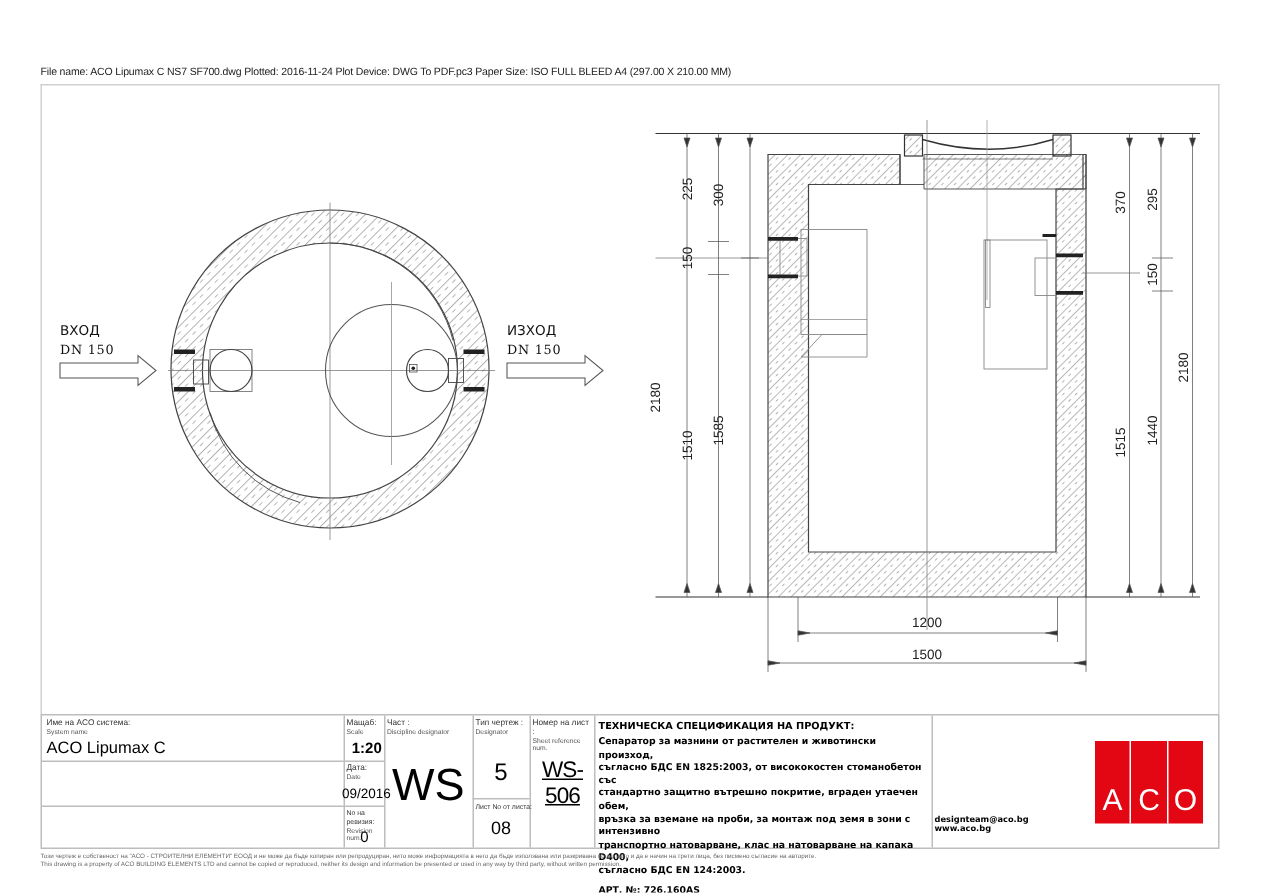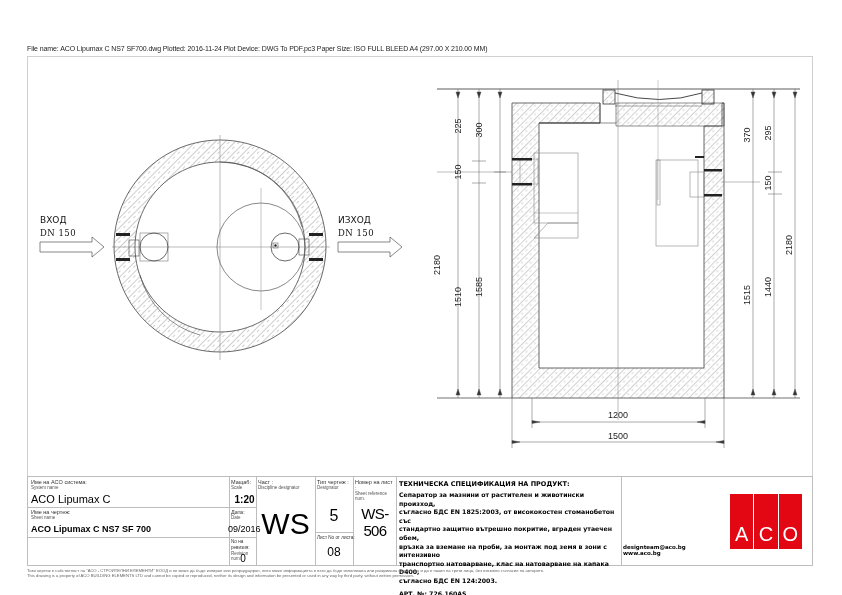--- a/index.html
+++ b/index.html
@@ -186,25 +186,20 @@
   <div class="hline" style="left:0;width:201px;top:60px;"></div>
   <div class="hline" style="left:201px;width:27px;top:30px;"></div>
   <div class="hline" style="left:201px;width:27px;top:60px;"></div>
   <div class="hline" style="left:287px;width:38px;top:55px;"></div>
 
   <div class="cell" style="left:3px;top:2px;width:196px;">
     <div class="lbl">Име на ACO система:</div>
     <div class="lbl2">System name</div>
     <div class="val" style="font-size:11px;margin-top:3px;">ACO Lipumax C</div>
   </div>
-  <div class="cell" style="left:3px;top:32px;width:196px;">
-    <div class="lbl">Име на чертеж:</div>
-    <div class="lbl2">Sheet name</div>
-    <div class="val" style="font-size:9px;margin-top:4px;font-weight:bold;font-stretch:condensed;">ACO Lipumax C  NS7 SF 700</div>
-  </div>
 
   <div class="cell" style="left:203px;top:2px;width:25px;">
     <div class="lbl">Мащаб:</div>
     <div class="lbl2">Scale</div>
   </div>
   <div class="cell val" style="left:201px;top:17px;width:31px;text-align:center;font-weight:bold;">1:20</div>
   <div class="cell" style="left:203px;top:32px;width:25px;">
     <div class="lbl">Дата:</div>
     <div class="lbl2">Date</div>
   </div>
@@ -226,21 +221,21 @@
     <div class="lbl2">Designator</div>
   </div>
   <div class="cell" style="left:287px;top:30px;width:38px;text-align:center;font-size:16px;">5</div>
   <div class="cell lbl" style="left:289px;top:58px;width:38px;font-size:4.6px;">Лист No от листа:</div>
   <div class="cell" style="left:287px;top:68px;width:38px;text-align:center;font-size:12px;">08</div>
 
   <div class="cell" style="left:327px;top:2px;width:40px;">
     <div class="lbl">Номер на лист :</div>
     <div class="lbl2">Sheet reference num.</div>
   </div>
-  <div class="cell" style="left:325px;top:28px;width:44px;text-align:center;font-size:15px;letter-spacing:-0.6px;">WS-506</div>
+  <div class="cell" style="left:325px;top:28px;width:44px;text-align:center;font-size:15px;letter-spacing:-0.6px;text-decoration:underline;">WS-506</div>
 
   <div class="cell" style="left:371px;top:3px;width:222px;">
     <div class="spec-title">ТЕХНИЧЕСКА СПЕЦИФИКАЦИЯ НА ПРОДУКТ:</div>
     <div class="spec-body" style="margin-top:3px;">
       <div>Сепаратор за мазнини от растителен и животински произход,</div>
       <div>съгласно БДС EN 1825:2003, от висококостен стоманобетон със</div>
       <div>стандартно защитно вътрешно покритие, вграден утаечен обем,</div>
       <div>връзка за вземане на проби, за монтаж под земя в зони с интензивно</div>
       <div>транспортно натоварване, клас на натоварване на капака D400,</div>
       <div>съгласно БДС EN 124:2003.</div>

